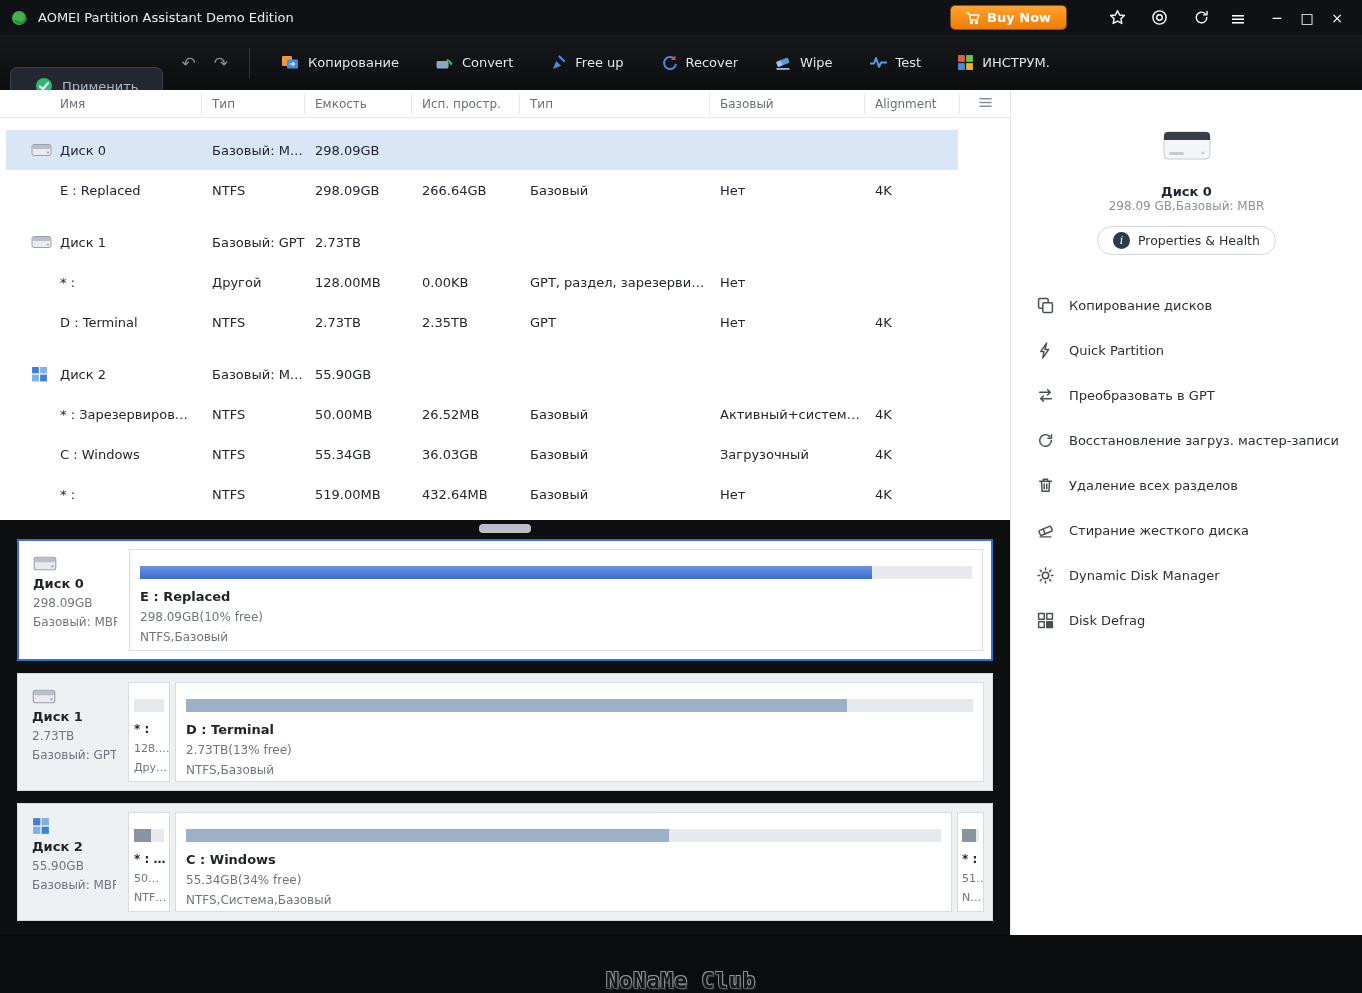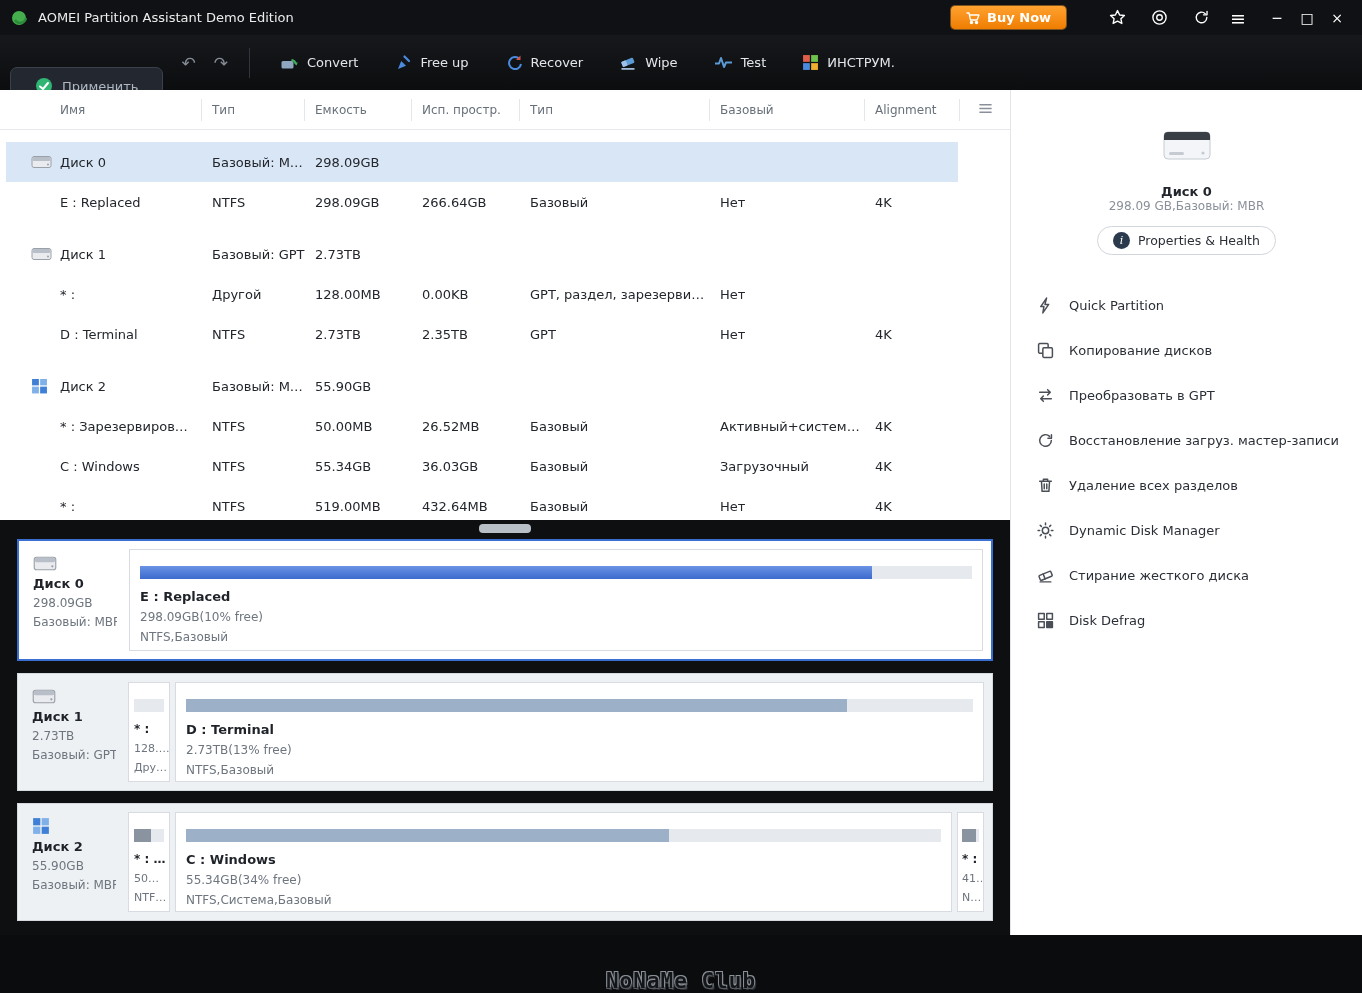--- a/index.html
+++ b/index.html
@@ -24,21 +24,21 @@
   .hist { color:#858c96; font-size:17px; margin:0 9px; cursor:pointer; }
   .hist.first { margin-left:18px; }
   .tb-sep { width:1px; height:30px; background:#31353c; margin:0 12px; }
   .tool-item { display:flex; align-items:center; gap:8px; color:#e2e6ea; font-size:13px; padding:0 18px; height:100%; cursor:pointer; }
 
   
   .main { display:flex; height:845px; flex:0 0 auto; }
   .left { width:1010px; display:flex; flex-direction:column; }
   .table-panel { background:#fff; height:430px; overflow:hidden; }
   .grid-cols { display:grid; grid-template-columns:202px 103px 107px 108px 190px 155px 95px 1fr; align-items:center; }
-  .thead { height:40px; font-size:12px; color:#687079; border-bottom:1px solid #e6e8eb; }
+  .thead { height:28px; font-size:12px; color:#687079; border-bottom:1px solid #e6e8eb; }
   .thead .cell { border-right:1px solid #e4e6e9; padding:2px 0 2px 10px; line-height:18px; height:22px; }
   .thead .cell.first { padding-left:60px; }
   .thead .cell.gutter { border-right:none; display:flex; justify-content:center; padding-left:0; }
   .trow { height:40px; font-size:13px; color:#23272d; }
   .trow .cell { padding-left:10px; white-space:nowrap; overflow:hidden; text-overflow:ellipsis; }
   .trow .cell.name { padding-left:60px; position:relative; }
   .trow.group { margin-top:12px; }
   .trow.sel { background:linear-gradient(90deg, rgba(0,0,0,0) 0 6px, #d9e6f6 6px 958px, rgba(0,0,0,0) 958px); }
   .disk-ico { position:absolute; left:31px; top:50%; transform:translateY(-50%); display:flex; }
 
@@ -141,20 +141,28 @@
           <circle cx="9" cy="9" r="8" fill="#2fb574"></circle>
           <path d="M5 9.5 8 12l5-6" stroke="#fff" stroke-width="2" fill="none" stroke-linecap="round" stroke-linejoin="round"></path>
         </svg>
       <span>Применить</span>
     </span>
     <span class="hist first">↶</span>
     <span class="hist">↷</span>
     <span class="tb-sep"></span>
 
     <span class="tool-item">
+      <svg width="20" height="17" viewBox="0 0 20 17">
+          <rect x="2" y="2" width="10" height="10" rx="1" fill="#f0963c"></rect>
+          <rect x="7" y="5.5" width="11" height="9" rx="1" fill="#4a8be0"></rect>
+          <path d="M9.5 10h5m0 0-1.8-1.8M14.5 10l-1.8 1.8" stroke="#fff" stroke-width="1.1" fill="none"></path>
+        </svg>
+      <span>Копирование</span>
+    </span>
+    <span class="tool-item">
       <svg width="19" height="17" viewBox="0 0 19 17">
           <rect x="1.5" y="7" width="12" height="7.5" rx="1.5" fill="#8fa6c0"></rect>
           <path d="M11.5 6a5.5 5.5 0 0 1 4.5 4" stroke="#3fae5e" stroke-width="2" fill="none"></path>
           <path d="M17.8 8.2l-1.2 3.4-2.4-2.2z" fill="#3fae5e"></path>
         </svg>
       <span>Convert</span>
     </span>
     <span class="tool-item">
       <svg width="18" height="17" viewBox="0 0 18 17">
           <path d="M10.5 2.5l4.5 4.5" stroke="#4a8be0" stroke-width="2.2" stroke-linecap="round"></path>
@@ -433,21 +441,21 @@
                 </div>
               <div class="pname">C : Windows</div>
               <div class="psize">55.34GB(34% free)</div>
               <div class="pfs">NTFS,Система,Базовый</div>
             </div>
             <div class="part tiny">
               <div class="pbar">
                   <div class="fill dark" style="width:85%"></div>
                 </div>
               <div class="pname">* :</div>
-              <div class="psize">41…</div>
+              <div class="psize">51…</div>
               <div class="pfs">N…</div>
             </div>
           </div>
         </div>
       </div>
     </div>
 
     <div class="sidebar">
       <div class="sb-disk-img">
         <svg width="58" height="42" viewBox="0 0 58 42">
@@ -460,69 +468,69 @@
       <div class="sb-name">Диск 0</div>
       <div class="sb-info">298.09 GB,Базовый: MBR</div>
       <div class="props-btn">
         <span class="info-dot">i</span>
         <span>Properties &amp; Health</span>
       </div>
 
       <div class="menu">
         <div class="menu-item">
           <svg class="stroke" width="17" height="17" viewBox="0 0 16 16">
-              <path d="M9 1 3.5 9h3l-1 6L11 7H7.5z"></path>
-            </svg>
-          <span>Quick Partition</span>
-        </div>
-        <div class="menu-item">
-          <svg class="stroke" width="17" height="17" viewBox="0 0 16 16">
               <rect x="1.5" y="1.5" width="9" height="9" rx="1"></rect>
               <rect x="5.5" y="5.5" width="9" height="9" rx="1" fill="#fff"></rect>
             </svg>
           <span>Копирование дисков</span>
         </div>
         <div class="menu-item">
           <svg class="stroke" width="17" height="17" viewBox="0 0 16 16">
+              <path d="M9 1 3.5 9h3l-1 6L11 7H7.5z"></path>
+            </svg>
+          <span>Quick Partition</span>
+        </div>
+        <div class="menu-item">
+          <svg class="stroke" width="17" height="17" viewBox="0 0 16 16">
               <path d="M2.5 5h10M12.5 5 10 2.5M12.5 5 10 7.5M13.5 11h-10M3.5 11 6 8.5M3.5 11 6 13.5"></path>
             </svg>
           <span>Преобразовать в GPT</span>
         </div>
         <div class="menu-item">
           <svg class="stroke" width="17" height="17" viewBox="0 0 16 16">
               <path d="M13.5 8a5.5 5.5 0 1 1-1.6-3.9"></path>
               <path d="M13.6 2.6v3.3h-3.3"></path>
             </svg>
           <span>Восстановление загруз. мастер-записи</span>
         </div>
         <div class="menu-item">
           <svg class="stroke" width="17" height="17" viewBox="0 0 16 16">
               <path d="M2.5 4h11M6 4V2.2h4V4M4.2 4l.6 9.5h6.4L11.8 4M6.8 6.5v4.5M9.2 6.5v4.5"></path>
             </svg>
           <span>Удаление всех разделов</span>
-        </div>
-        <div class="menu-item">
-          <svg class="stroke" width="17" height="17" viewBox="0 0 16 16">
-              <circle cx="8" cy="8" r="3"></circle>
-              <path d="M8 2.5V1M8 15v-1.5M2.5 8H1M15 8h-1.5M4.1 4.1 3 3M13 13l-1.1-1.1M11.9 4.1 13 3M3 13l1.1-1.1"></path>
-            </svg>
-          <span>Dynamic Disk Manager</span>
         </div>
         <div class="menu-item">
           <svg class="stroke" width="17" height="17" viewBox="0 0 16 16">
               <g transform="rotate(-22 8 8)">
                 <rect x="2" y="5.8" width="12" height="5" rx="1"></rect>
                 <path d="M6.5 5.8v5"></path>
               </g>
               <path d="M3 14h10"></path>
             </svg>
           <span>Стирание жесткого диска</span>
         </div>
         <div class="menu-item">
           <svg class="stroke" width="17" height="17" viewBox="0 0 16 16">
+              <circle cx="8" cy="8" r="3"></circle>
+              <path d="M8 2.5V1M8 15v-1.5M2.5 8H1M15 8h-1.5M4.1 4.1 3 3M13 13l-1.1-1.1M11.9 4.1 13 3M3 13l1.1-1.1"></path>
+            </svg>
+          <span>Dynamic Disk Manager</span>
+        </div>
+        <div class="menu-item">
+          <svg class="stroke" width="17" height="17" viewBox="0 0 16 16">
               <rect x="1.5" y="1.5" width="5.3" height="5.3"></rect>
               <rect x="9.2" y="1.5" width="5.3" height="5.3"></rect>
               <rect x="1.5" y="9.2" width="5.3" height="5.3"></rect>
               <rect x="9.2" y="9.2" width="5.3" height="5.3" fill="#4a4f57"></rect>
             </svg>
           <span>Disk Defrag</span>
         </div>
       </div>
     </div>
   </div>

